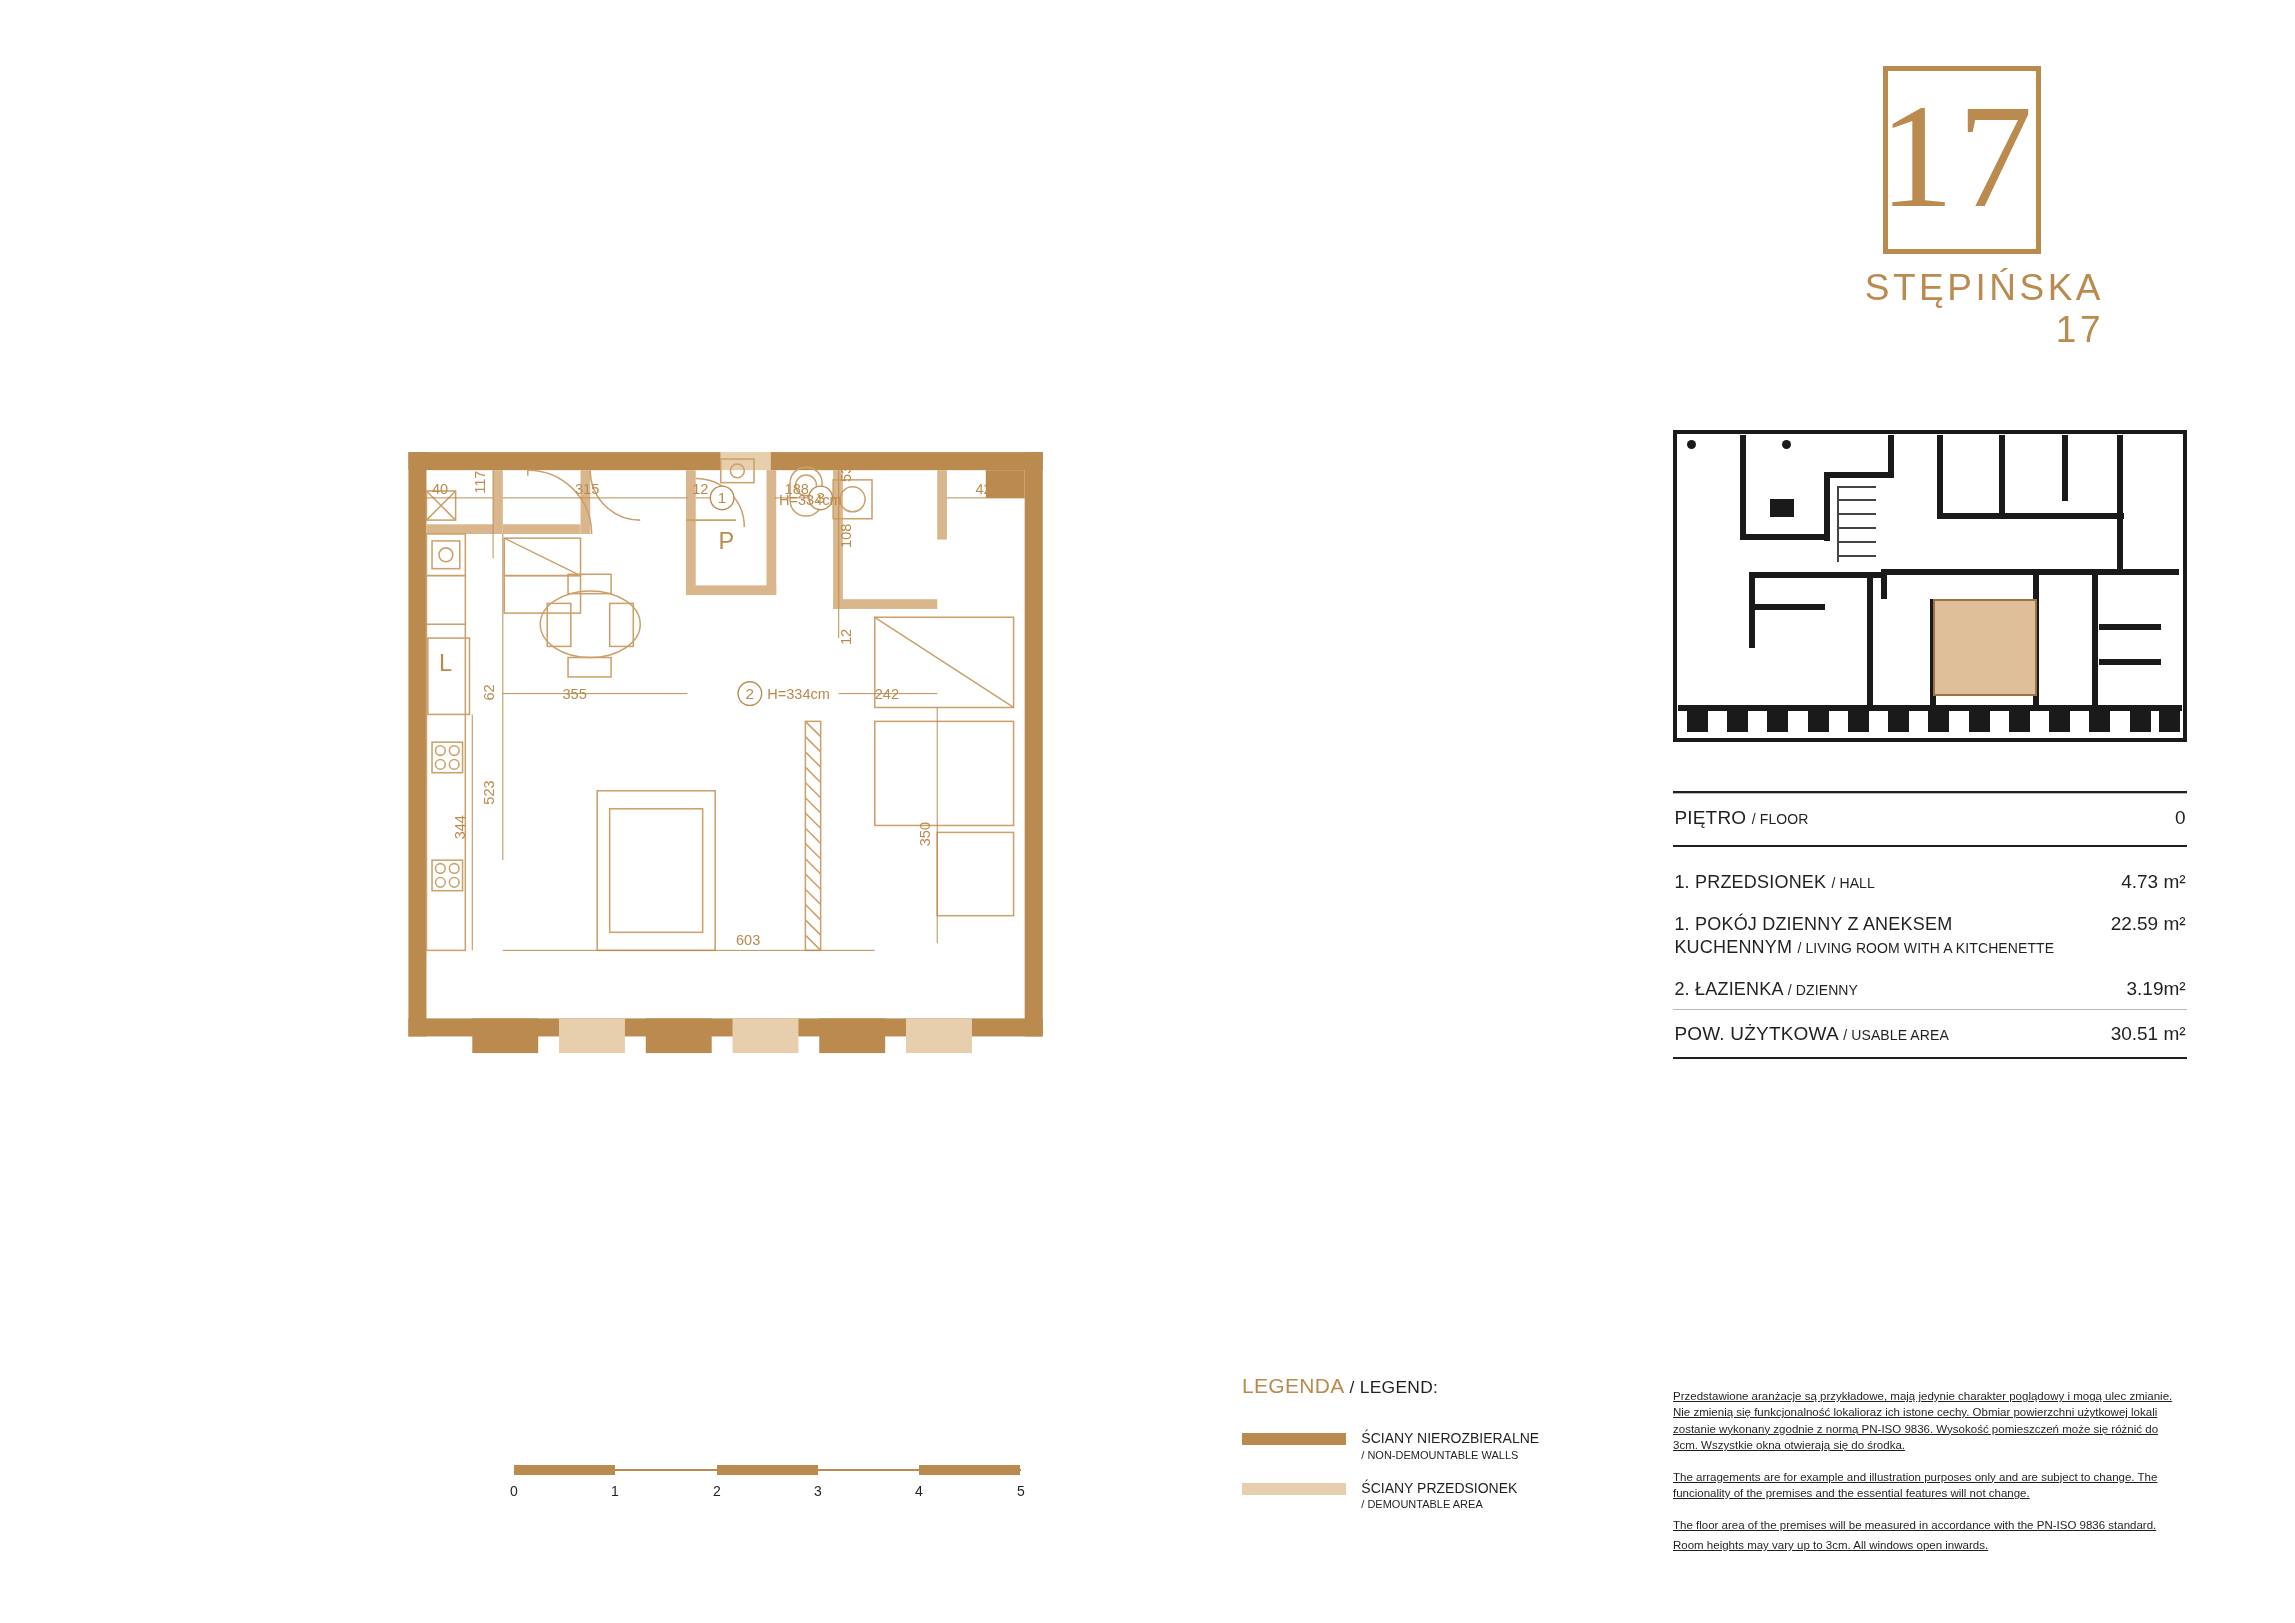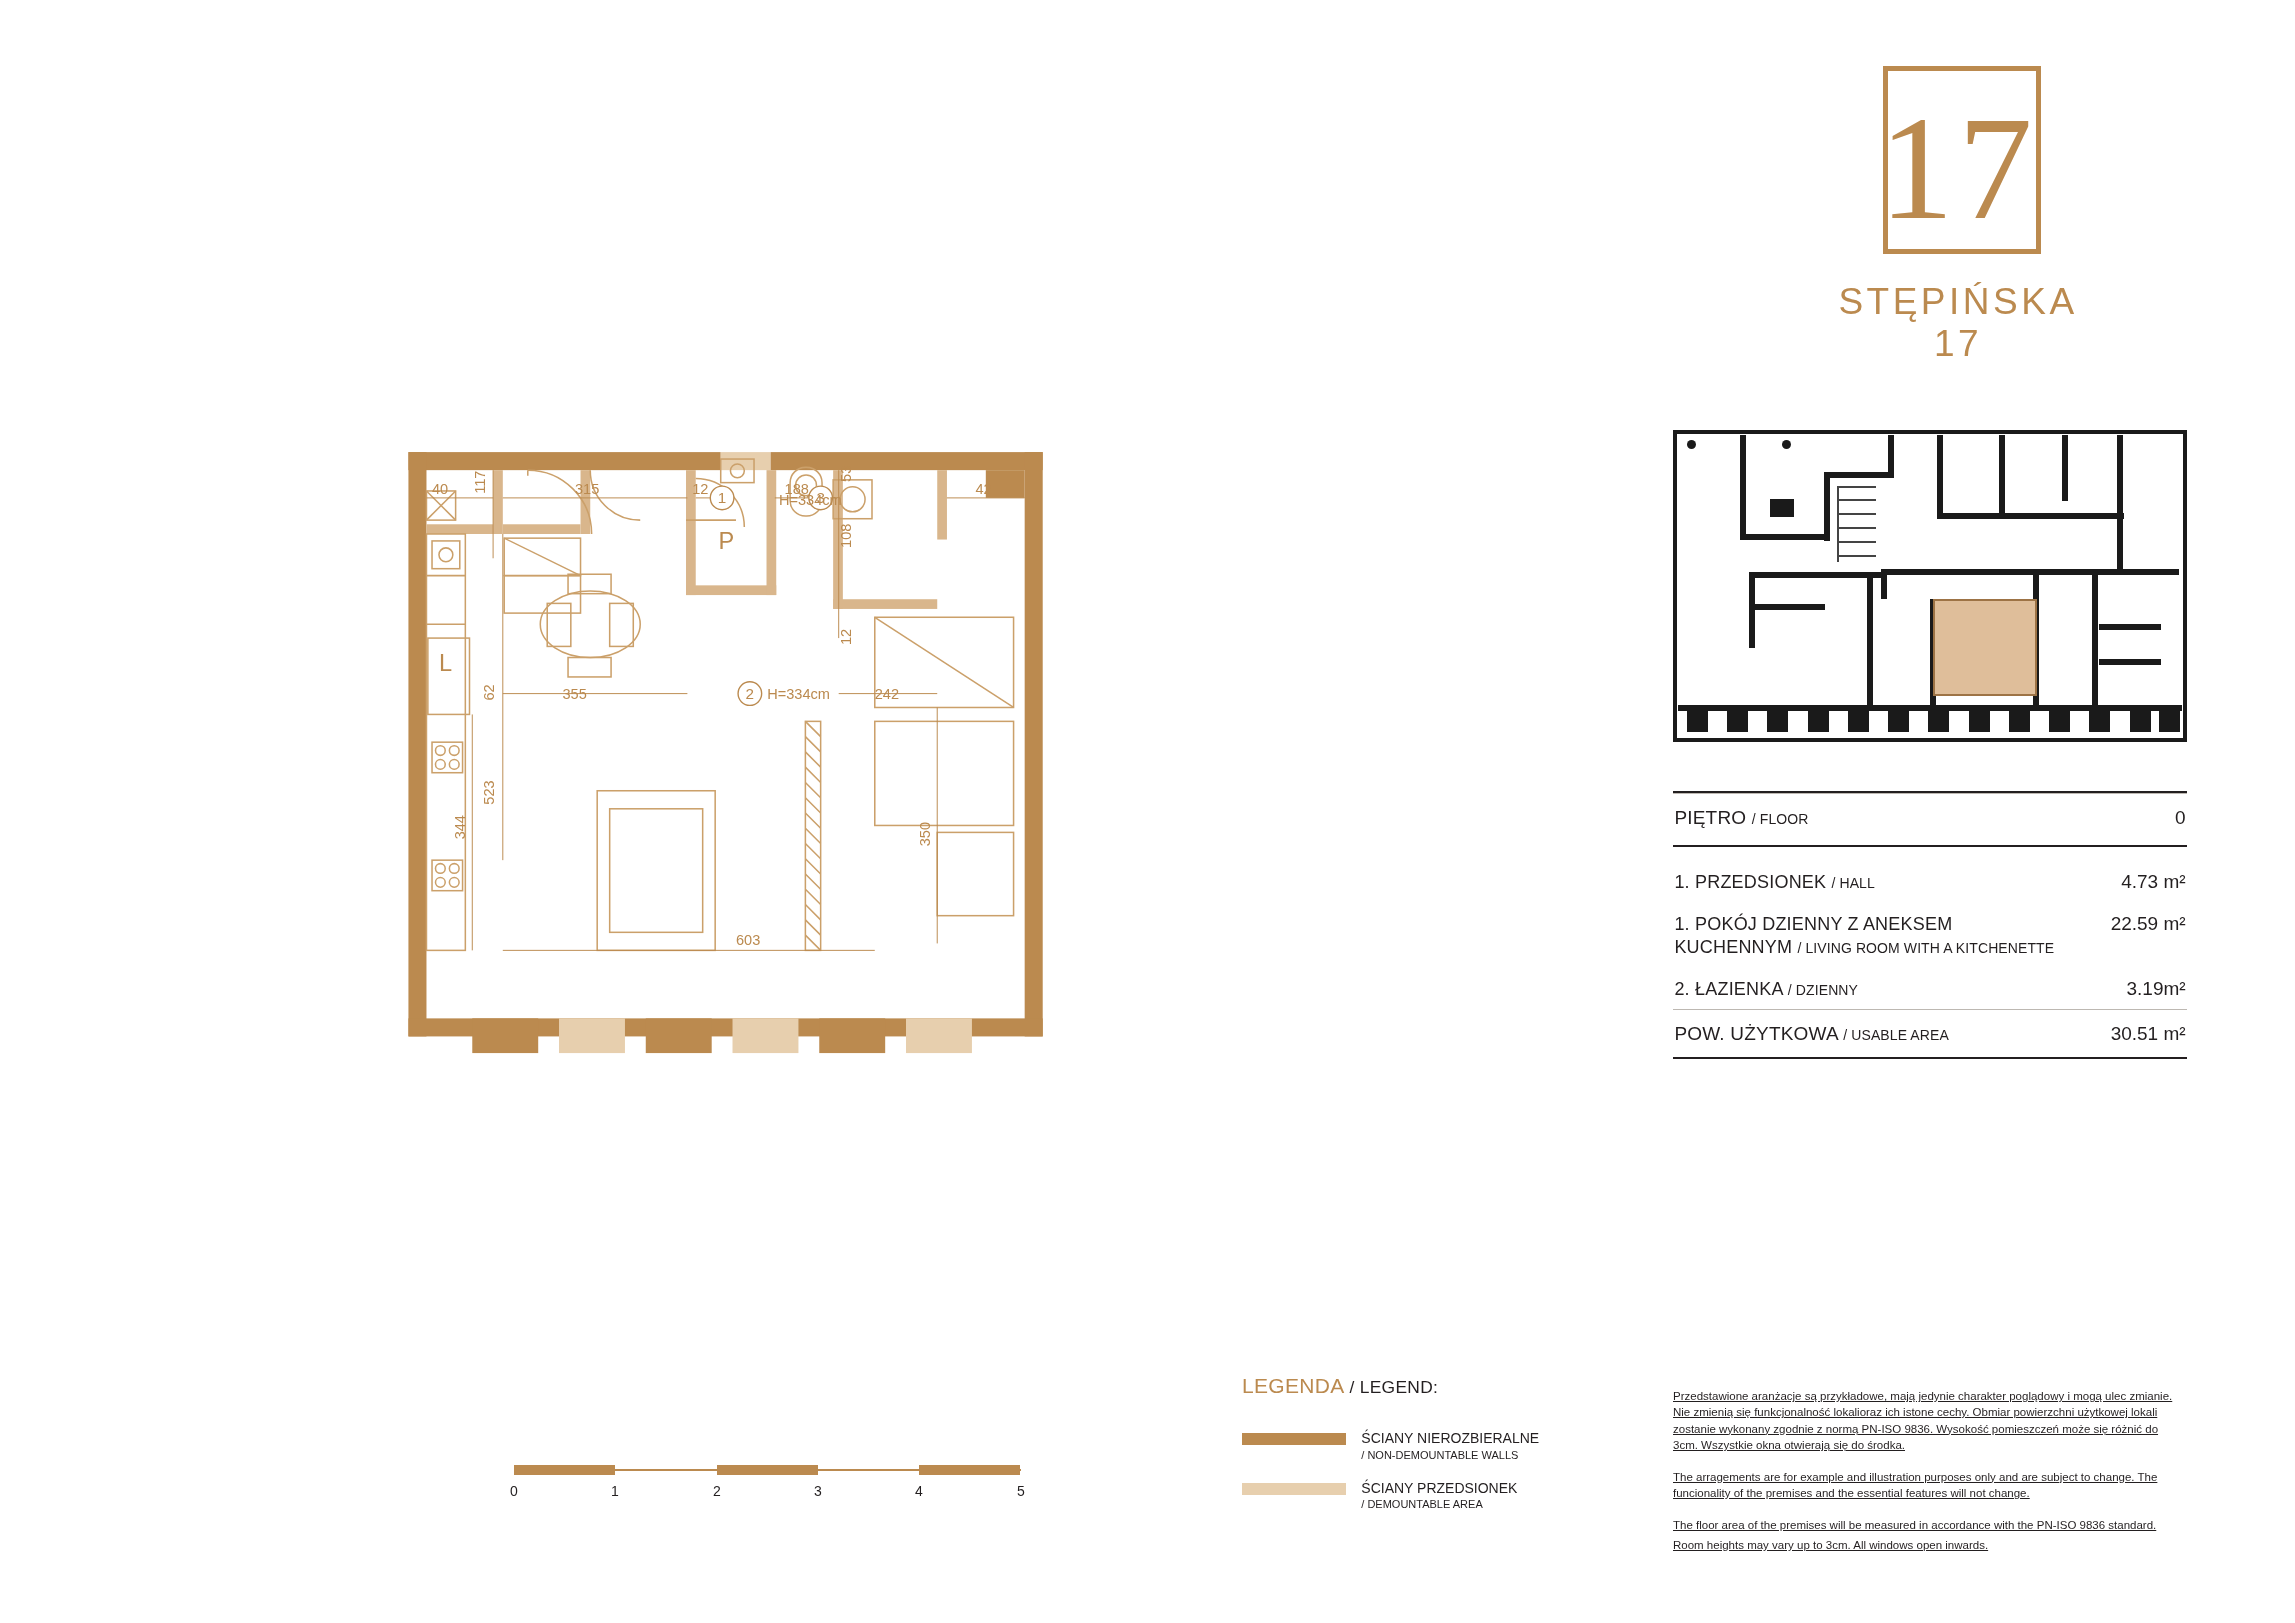--- a/index.html
+++ b/index.html
@@ -46,28 +46,28 @@
     position: absolute;
     left: 0; top: 0; width: 208px; height: 187px;
     display: flex; align-items: center; justify-content: center;
     font-family: "Liberation Serif", serif;
     font-size: 149px;
     letter-spacing: 4.2px;
     color: #bb8a4f;
     line-height: 1;
     padding-bottom: 8.3px;
     box-sizing: border-box;
-    margin-top: 12px;
   }
   #logo-word {
-    margin-top: 28px;
+    margin-top: 14px;
     font-family: "Liberation Sans", sans-serif;
     font-size: 37px;
     letter-spacing: 3.5px;
     color: #bb8a4f;
+    text-align: right;
   }
 
   
   #keyplan {
     position: absolute;
     left: 1673px;
     top: 430px;
     width: 514px;
     height: 312px;
   }

